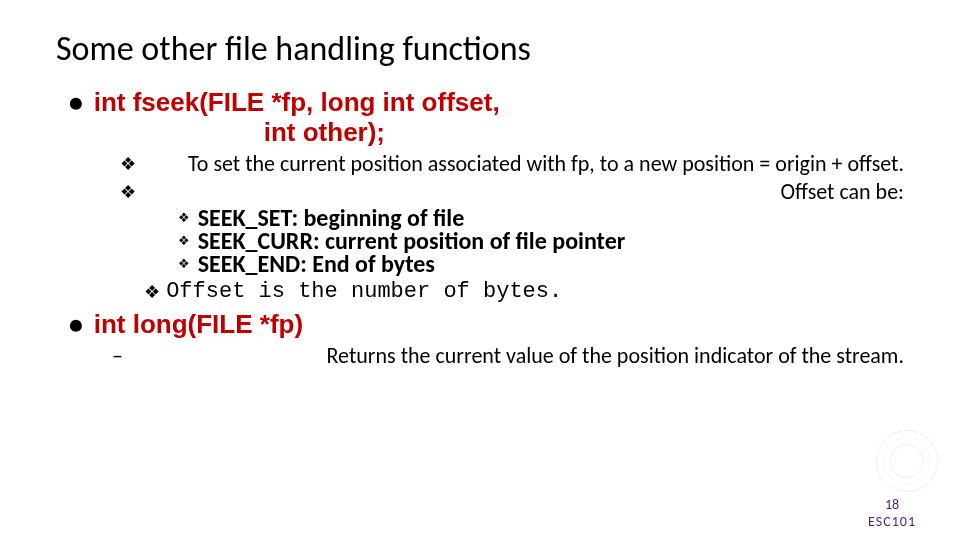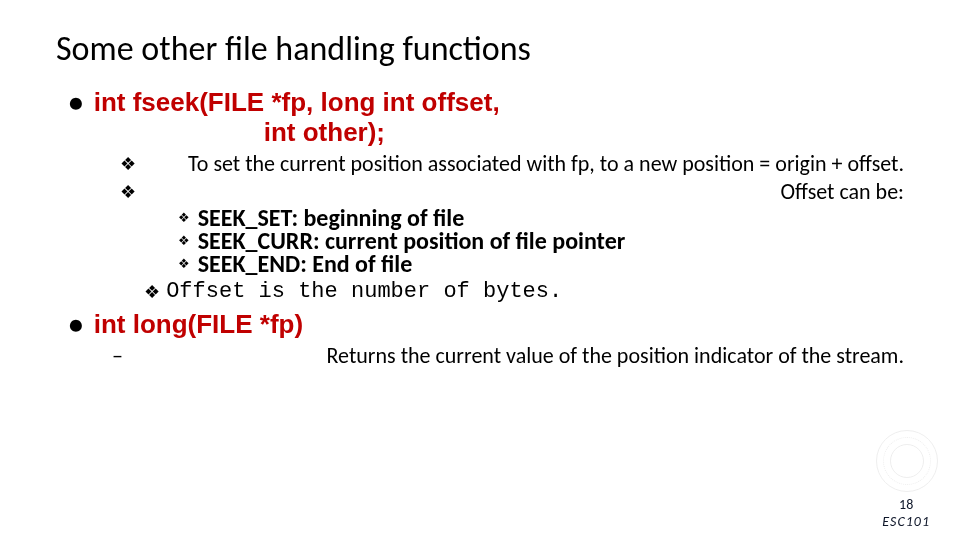--- a/index.html
+++ b/index.html
@@ -115,33 +115,32 @@
     width: 14px;
   }
   .ll .txt {
     font-size: 22px;
     line-height: 26px;
     flex: 1;
     text-align: right;
   }
   .footer {
     position: absolute;
-    right: 30px;
+    right: 44px;
     bottom: 10px;
     text-align: center;
     font-size: 14px;
-    color: #0f172a;
+    color: #4c1d95;
   }
   .footer .num {
     display: block;
   }
   .footer .course {
     display: block;
     letter-spacing: 1px;
-    font-style: italic;
   }
   .logo {
     position: absolute;
     right: 22px;
     bottom: 48px;
     width: 62px;
     height: 62px;
     opacity: 0.25;
   }
   .logo .ring1 {
@@ -190,21 +189,21 @@
   <div class="l3">
     <span class="bul">❖</span>
     <span class="txt">SEEK_SET: beginning of file</span>
   </div>
   <div class="l3">
     <span class="bul">❖</span>
     <span class="txt">SEEK_CURR: current position of file pointer</span>
   </div>
   <div class="l3">
     <span class="bul">❖</span>
-    <span class="txt">SEEK_END: End of file</span>
+    <span class="txt">SEEK_END: End of bytes</span>
   </div>
 
   <div class="l4">
     <span class="bul">❖</span>
     <span class="txt">Offset is the number of bytes.</span>
   </div>
 
   <div class="l1">
     <span class="bul">●</span>
     <span class="txt mono">int long(FILE *fp)</span>

